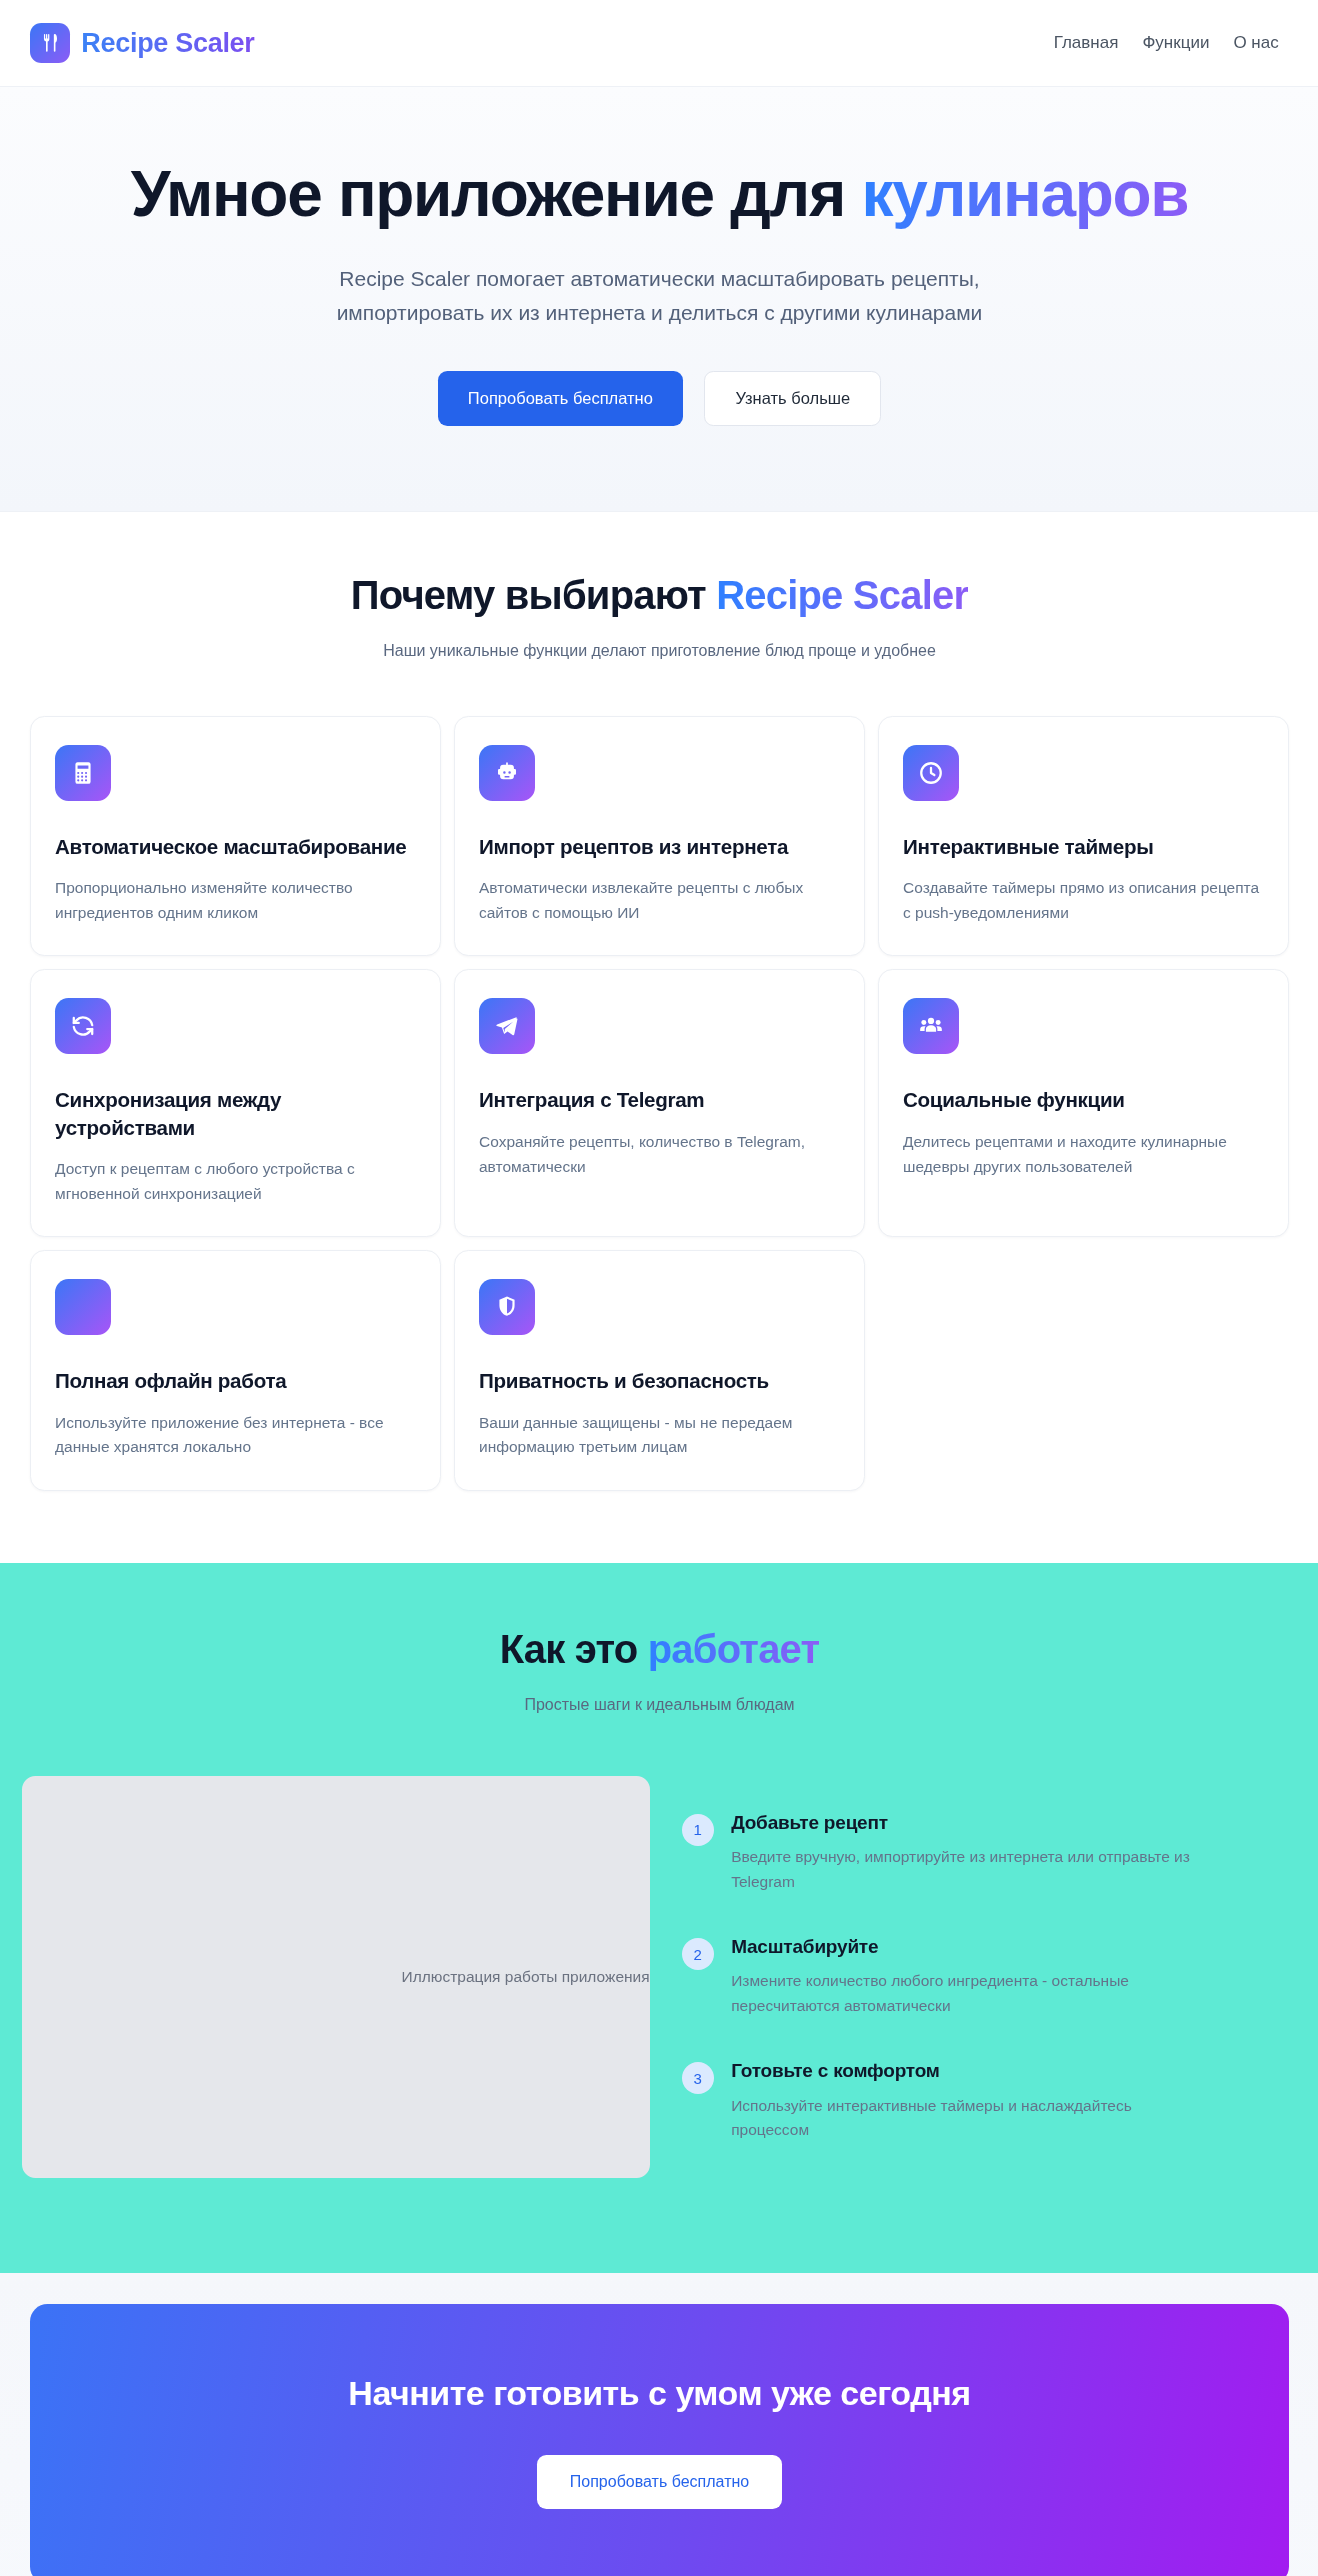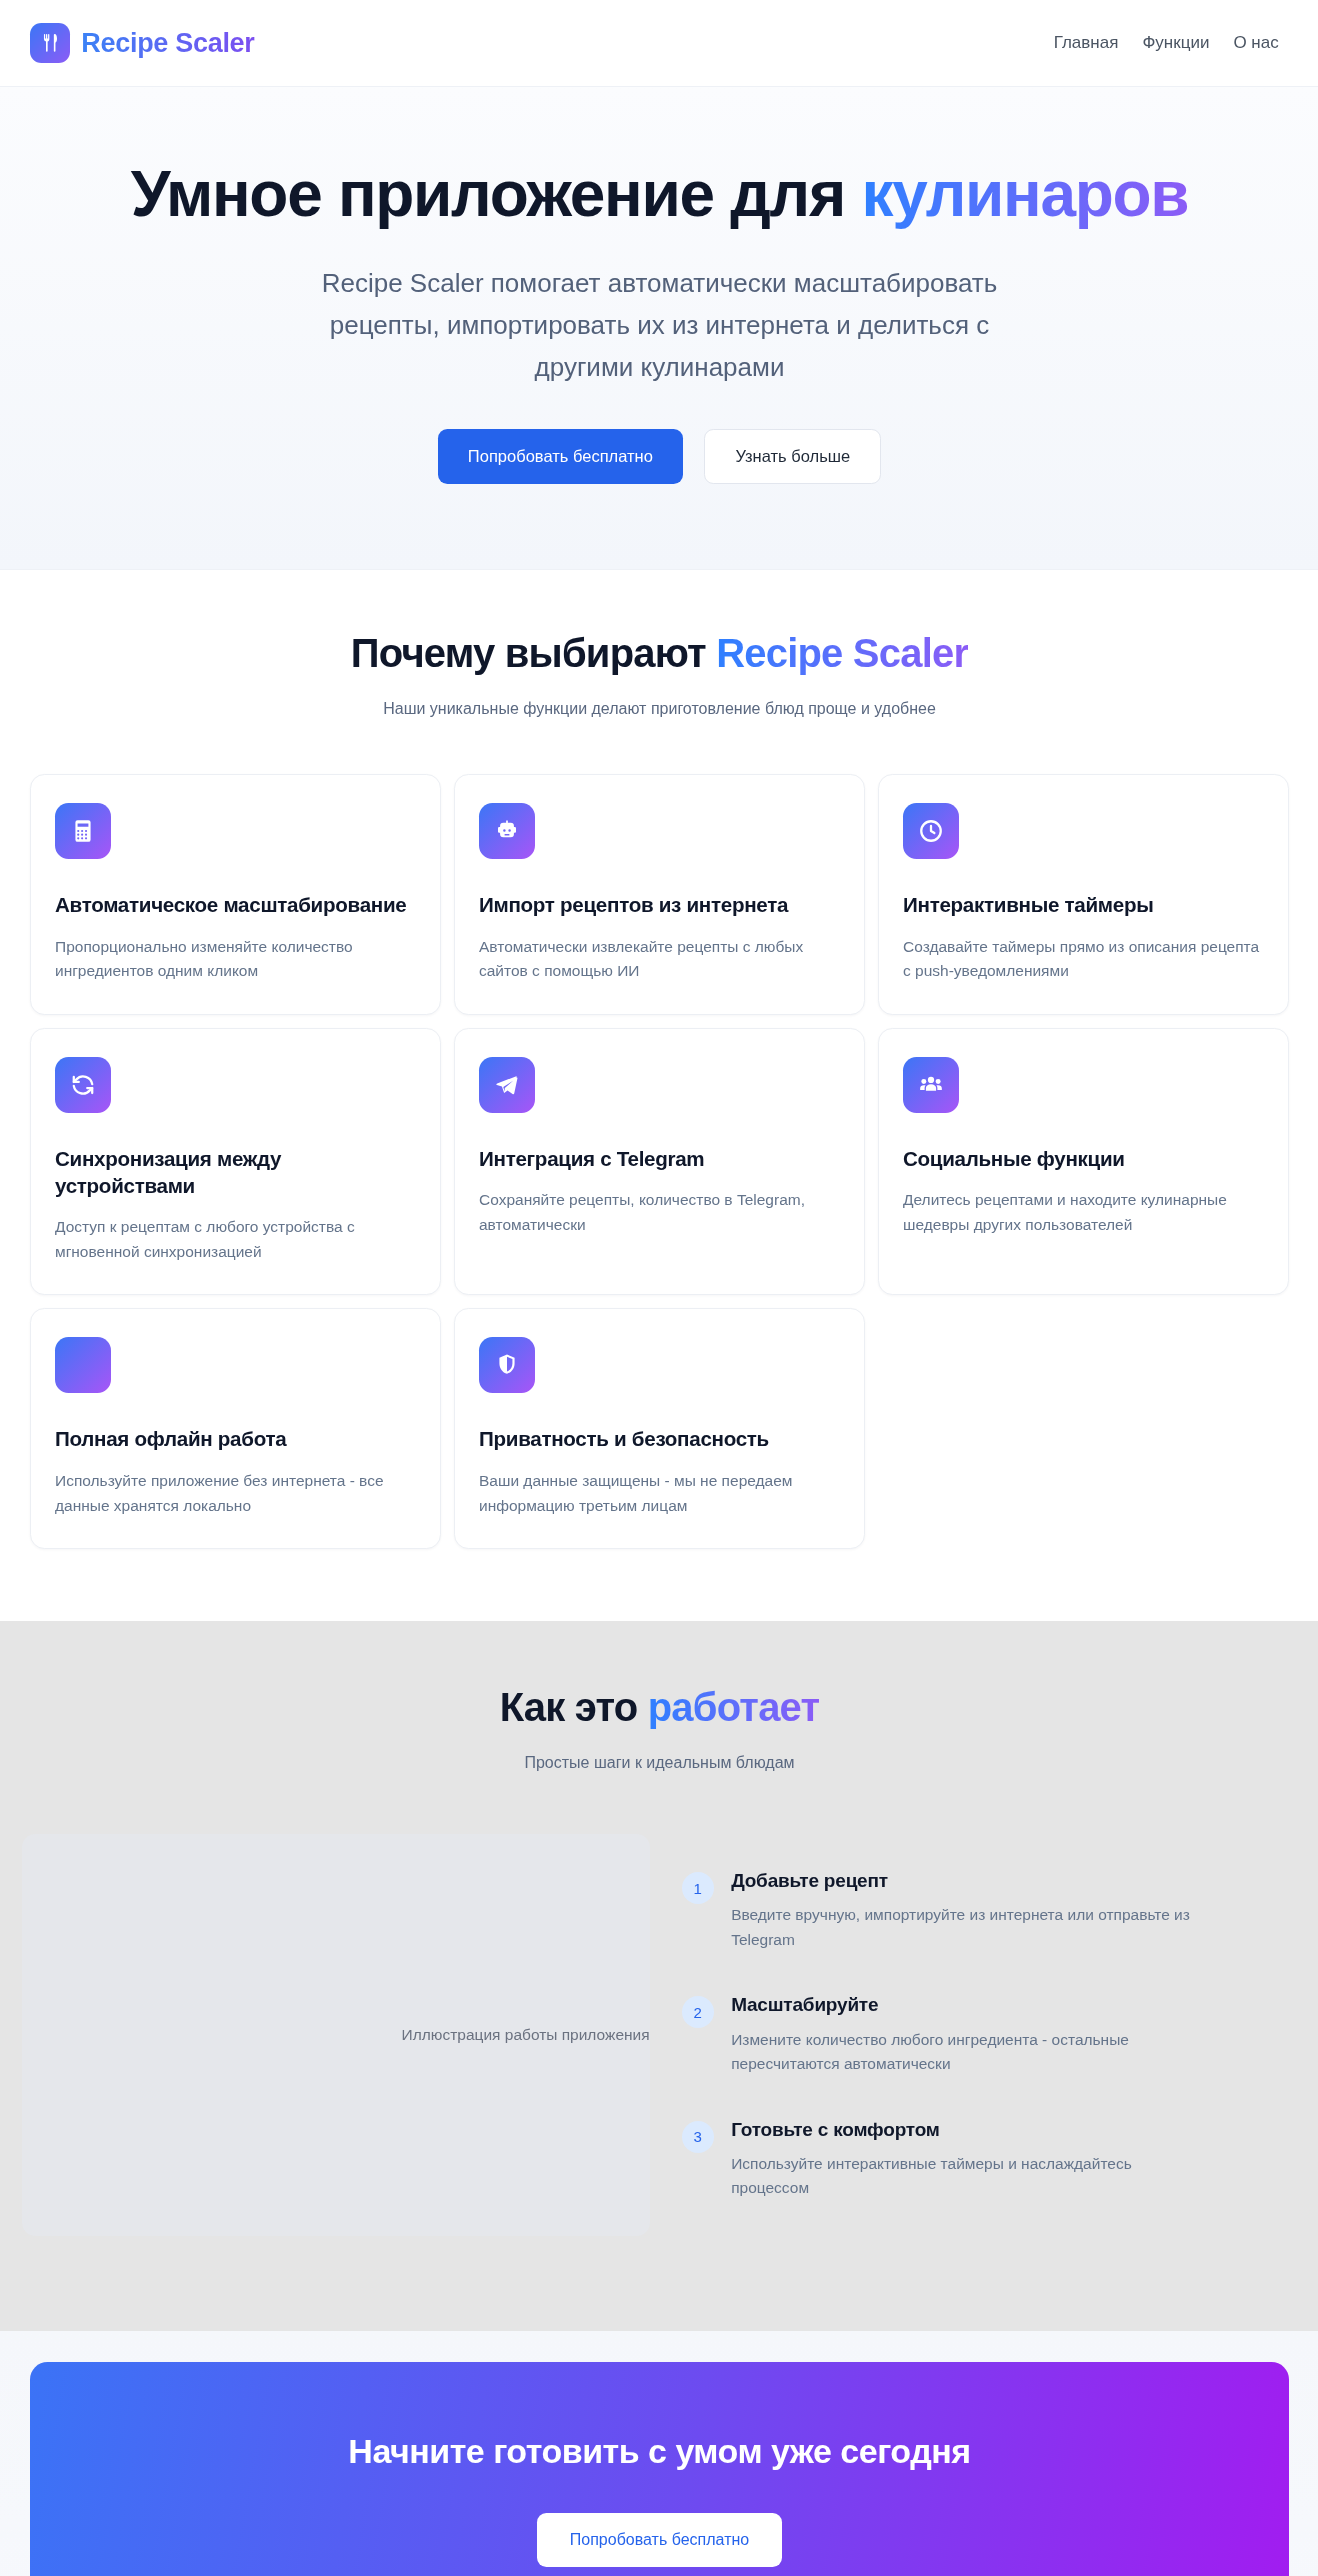--- a/index.html
+++ b/index.html
@@ -72,21 +72,21 @@
   }
   .grad-text {
     background: linear-gradient(90deg, #2f80ff 0%, #8b5cf6 100%);
     -webkit-background-clip: text;
     background-clip: text;
     color: transparent;
   }
   .hero-sub {
     margin: 31px auto 0;
     max-width: 701px;
-    font-size: 26px;
+    font-size: 21px;
     line-height: 1.62;
     color: #53617a;
   }
   .hero-actions {
     margin-top: 41px;
     display: flex;
     justify-content: center;
     gap: 21.6px;
   }
   .btn {
@@ -156,21 +156,21 @@
   }
   .feature-desc {
     font-size: 15.5px;
     line-height: 1.58;
     color: #64748b;
   }
 
   
   .how {
     margin-top: 72px;
-    background: #e5e5e5;
+    background: #5eead4;
     padding: 62px 22px 95px;
   }
   .how-body {
     margin-top: 62px;
     display: grid;
     grid-template-columns: 1.02fr 1fr;
     gap: 32px;
     align-items: start;
   }
   .illustration {

